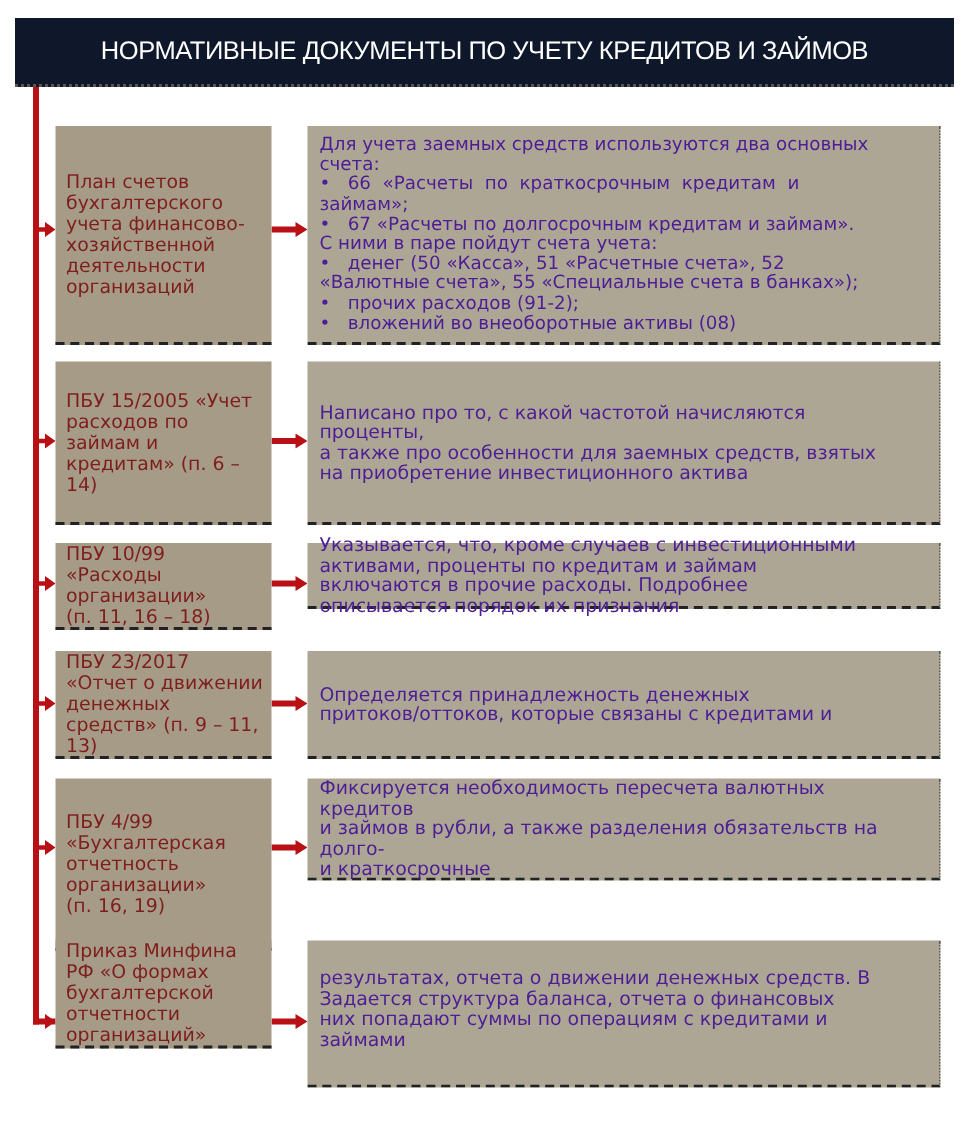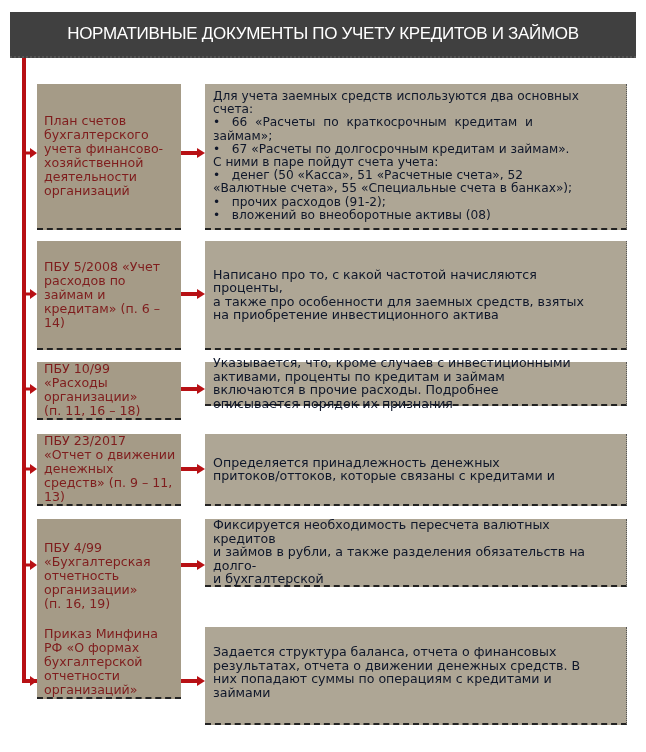--- a/index.html
+++ b/index.html
@@ -2,21 +2,21 @@
 <html><head>
   <meta charset="utf-8">
   <style>
     html, body { margin: 0; padding: 0; background: #ffffff; }
     body {
       width: 646px; height: 752px; position: relative; overflow: hidden;
       font-family: "DejaVu Sans", sans-serif;
     }
     .header {
       position: absolute; left: 10px; top: 12px; width: 626px; height: 46px;
-      background: #404040;
+      background: #0f172a;
       border-bottom: 2px dotted #555;
       box-sizing: border-box;
       display: flex; align-items: center; justify-content: center;
     }
     .header-title {
       color: #ffffff; font-size: 17px; letter-spacing: -0.3px;
       font-family: "Liberation Sans", sans-serif;
     }
     .spine {
       position: absolute; left: 22px; top: 58px; width: 4px; height: 625px;
@@ -32,21 +32,21 @@
       display: flex; align-items: center;
       font-family: "DejaVu Sans", sans-serif;
     }
     .right-box {
       position: absolute; left: 205px; width: 422px;
       background: #aea695;
       border-bottom: 2px dashed #222;
       border-right: 1px dotted #555;
       box-sizing: border-box;
       padding: 2px 6px 2px 8px;
-      color: #0f172a; font-size: 12.6px; line-height: 13.5px;
+      color: #4c1d95; font-size: 12.6px; line-height: 13.5px;
       display: flex; align-items: center;
       font-family: "DejaVu Sans", sans-serif;
     }
     .right-box .txt { width: 100%; }
     .arrow-in {
       position: absolute; left: 26px; width: 11px; height: 10px;
     }
     .arrow-mid {
       position: absolute; left: 181px; width: 24px; height: 10px;
     }
@@ -101,21 +101,21 @@
   </div>
 </div>
 
 <div>
   <svg class="arrow-in" style="top:289px" viewBox="0 0 11 10">
       <rect x="0" y="3.5" width="5" height="3" fill="#b81014"></rect>
       <polygon points="4,0 11,5 4,10" fill="#b81014"></polygon>
     </svg>
   <div class="left-box" style="top:241px;height:109px">
     <div>
-      <span class="ln">ПБУ 5/2008 «Учет</span>
+      <span class="ln">ПБУ 15/2005 «Учет</span>
       <span class="ln">расходов по</span>
       <span class="ln">займам и</span>
       <span class="ln">кредитам» (п. 6 –</span>
       <span class="ln">14)</span>
     </div>
   </div>
   <svg class="arrow-mid" style="top:289px" viewBox="0 0 24 10">
       <rect x="0" y="3" width="17" height="4" fill="#b81014"></rect>
       <polygon points="16,0 24,5 16,10" fill="#b81014"></polygon>
     </svg>
@@ -199,21 +199,21 @@
   <svg class="arrow-mid" style="top:560px" viewBox="0 0 24 10">
       <rect x="0" y="3" width="17" height="4" fill="#b81014"></rect>
       <polygon points="16,0 24,5 16,10" fill="#b81014"></polygon>
     </svg>
   <div class="right-box" style="top:519px;height:68px">
     <div class="txt">
       <span class="ln">Фиксируется необходимость пересчета валютных</span>
       <span class="ln">кредитов</span>
       <span class="ln">и займов в рубли, а также разделения обязательств на</span>
       <span class="ln">долго-</span>
-      <span class="ln">и бухгалтерской</span>
+      <span class="ln">и краткосрочные</span>
     </div>
   </div>
 </div>
 
 <div>
   <svg class="arrow-in" style="top:676px" viewBox="0 0 11 10">
       <rect x="0" y="3.5" width="5" height="3" fill="#b81014"></rect>
       <polygon points="4,0 11,5 4,10" fill="#b81014"></polygon>
     </svg>
   <div class="left-box" style="top:627px;height:72px">
@@ -224,19 +224,19 @@
       <span class="ln">отчетности</span>
       <span class="ln">организаций»</span>
     </div>
   </div>
   <svg class="arrow-mid" style="top:676px" viewBox="0 0 24 10">
       <rect x="0" y="3" width="17" height="4" fill="#b81014"></rect>
       <polygon points="16,0 24,5 16,10" fill="#b81014"></polygon>
     </svg>
   <div class="right-box" style="top:627px;height:98px;align-items:flex-start;padding-top:18px">
     <div class="txt">
+      <span class="ln">результатах, отчета о движении денежных средств. В</span>
       <span class="ln">Задается структура баланса, отчета о финансовых</span>
-      <span class="ln">результатах, отчета о движении денежных средств. В</span>
       <span class="ln">них попадают суммы по операциям с кредитами и</span>
       <span class="ln">займами</span>
     </div>
   </div>
 </div>
 
 </body></html>

